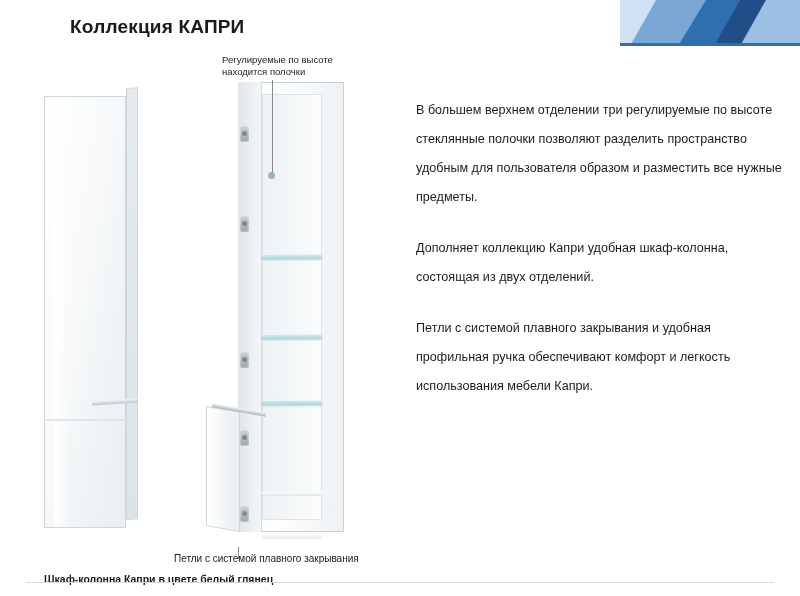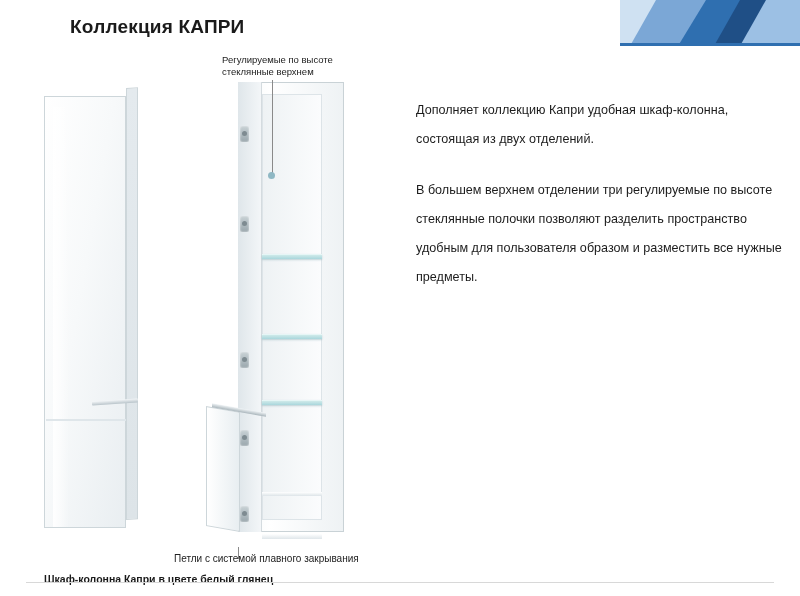--- a/index.html
+++ b/index.html
@@ -305,22 +305,23 @@
     </div>
 
   <div class="door"></div>
   <div class="open-handle"></div>
 </div>
 
 <div class="leader leader-v"></div>
 <div class="leader-dot"></div>
 <div class="leader leader-h"></div>
 
-<div class="label-top">Регулируемые по высоте стеклянные верхнем</div>
+<div class="label-top">Регулируемые по высоте находится полочки</div>
 <div class="label-hinges">Петли с системой плавного закрывания</div>
 
 <div class="caption-bottom">Шкаф-колонна Капри в цвете белый глянец</div>
 <div class="hr-line"></div>
 
 <div class="text-col">
+  <p>В большем верхнем отделении три регулируемые по высоте стеклянные полочки позволяют разделить пространство удобным для пользователя образом и разместить все нужные предметы.</p>
   <p>Дополняет коллекцию Капри удобная шкаф-колонна, состоящая из двух отделений.</p>
-  <p>В большем верхнем отделении три регулируемые по высоте стеклянные полочки позволяют разделить пространство удобным для пользователя образом и разместить все нужные предметы.</p>
+  <p>Петли  с системой плавного закрывания и удобная профильная ручка обеспечивают комфорт и легкость использования мебели Капри.</p>
 </div>
 
 </body></html>

